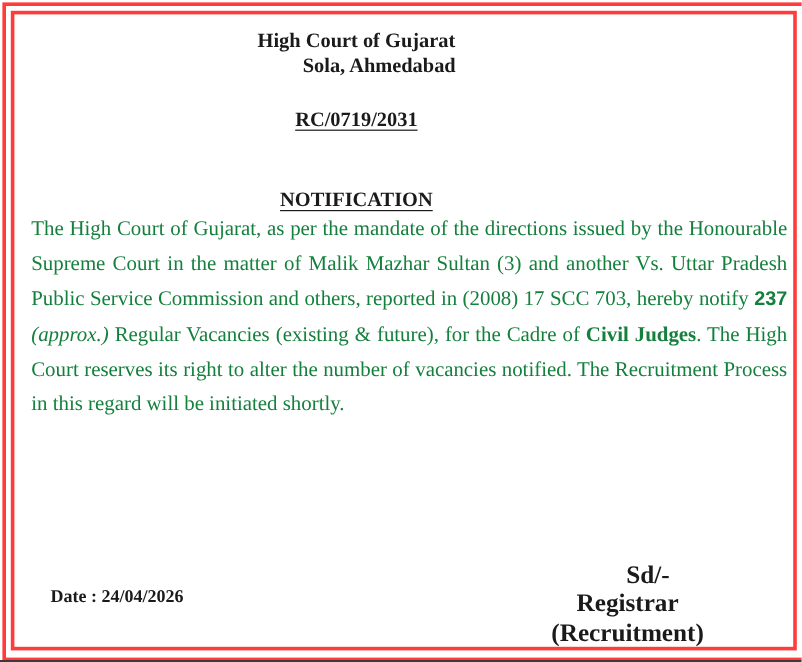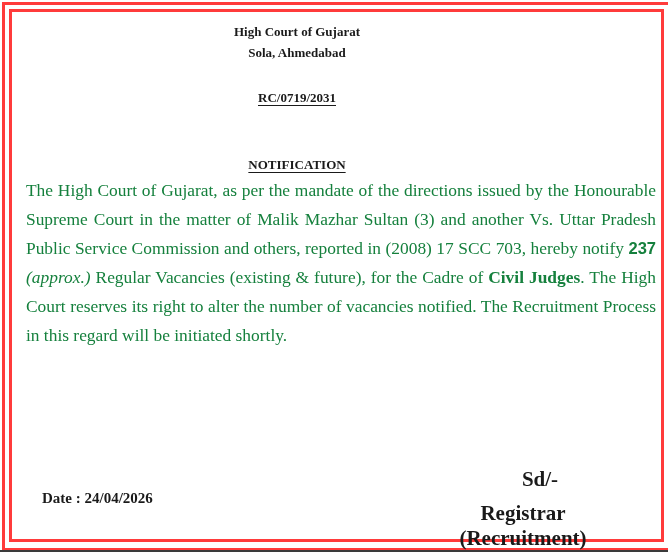--- a/index.html
+++ b/index.html
@@ -40,26 +40,26 @@
       height: 527px;
       border: 3px solid #ff3b3b;
     }
     .heading-block {
       position: absolute;
       left: 0;
       width: 594px;
       text-align: center;
       font-family: "Liberation Serif", "DejaVu Serif", serif;
       font-weight: bold;
-      font-size: 13px;
+      font-size: 17px;
       color: #1a1a1a;
       letter-spacing: 0px;
     }
     .court-name { top: 24px; }
-    .court-place { top: 45px; }
+    .court-place { top: 45px; padding-left: 19px; }
     .ref-no {
       top: 90px;
       text-decoration: underline;
       text-underline-offset: 3px;
     }
     .notif-title {
       top: 133px;
       text-decoration: underline;
       text-underline-offset: 3px;
       margin-top: 24px;
@@ -99,21 +99,21 @@
       position: absolute;
       left: 420px;
       width: 206px;
       text-align: center;
       font-family: "Liberation Serif", "DejaVu Serif", serif;
       font-weight: bold;
       font-size: 21px;
       color: #1a1a1a;
     }
     .sign-sd { top: 467px; left: 470px; width: 140px; }
-    .sign-role { top: 490px; margin-top: 11px; }
+    .sign-role { top: 490px; }
   </style>
 </head>
 <body>
 
 <div class="outer-border"></div>
 <div class="inner-border"></div>
 <div class="bottom-rule"></div>
 
 <div class="heading-block court-name">High Court of Gujarat</div>
 <div class="heading-block court-place">Sola, Ahmedabad</div>

